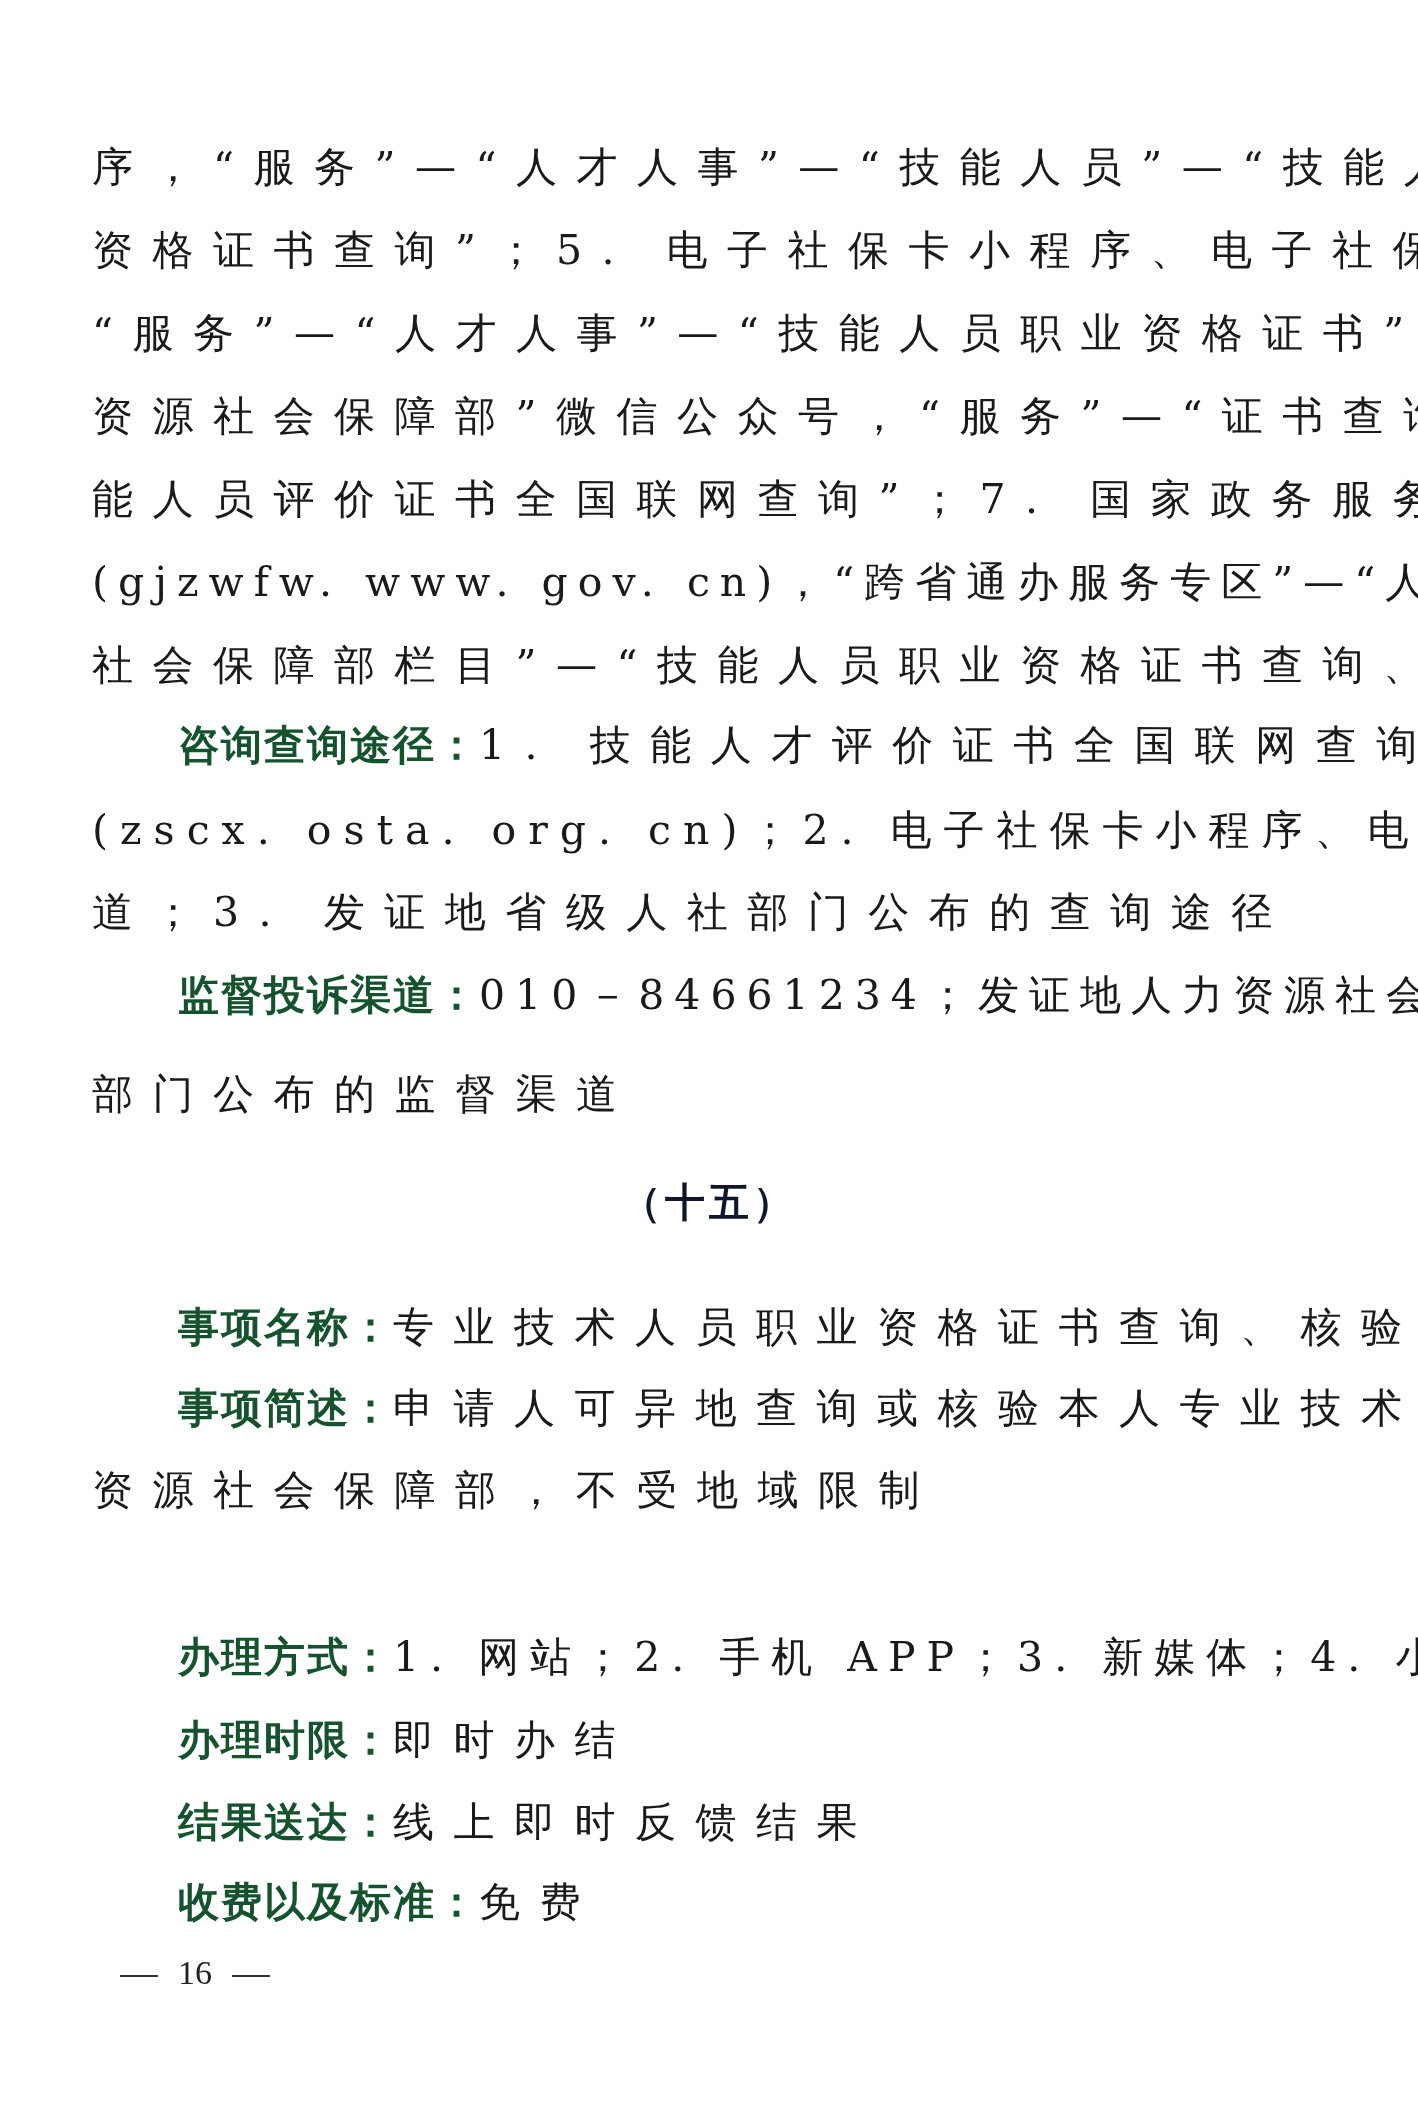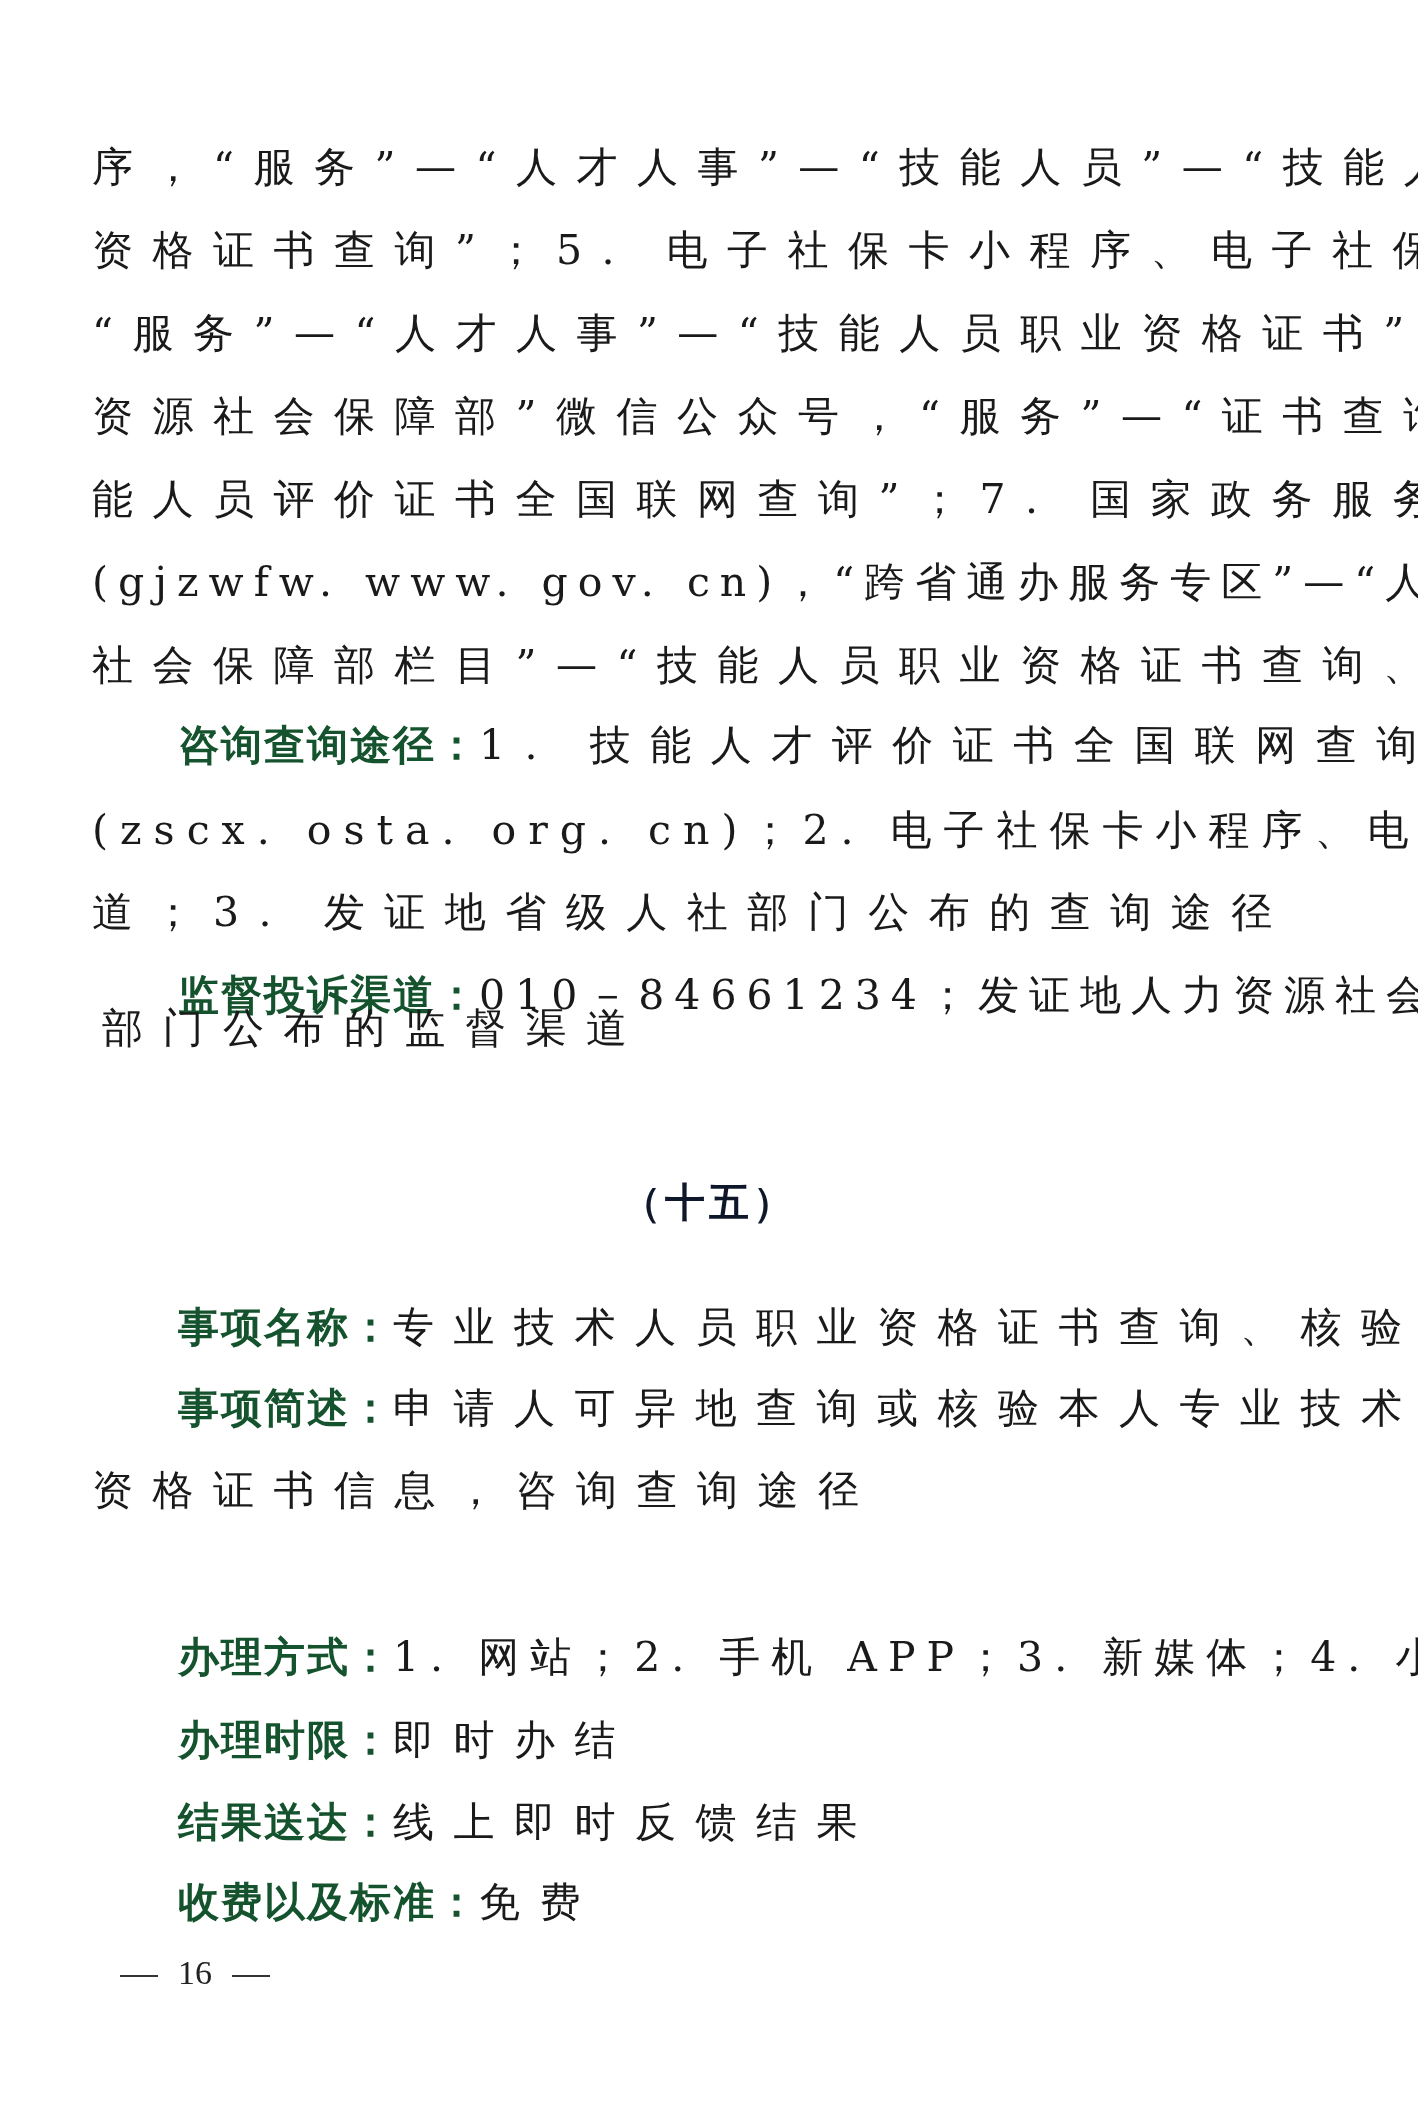--- a/index.html
+++ b/index.html
@@ -45,31 +45,31 @@
 
   <div class="line indent" style="top:715px;">
     <span class="label">咨询查询途径：</span><span>1. 技能人才评价证书全国联网查询</span>
   </div>
   <div class="line" style="top:800px; letter-spacing:12px;">(zscx. osta. org. cn)；2. 电子社保卡小程序、电子社保卡服务渠</div>
   <div class="line" style="top:882px;">道；3. 发证地省级人社部门公布的查询途径</div>
 
   <div class="line indent" style="top:965px; letter-spacing:10px;">
     <span class="label">监督投诉渠道：</span><span>010－84661234；发证地人力资源社会保障</span>
   </div>
-  <div class="line" style="top:998px;margin-left:10px;">部门公布的监督渠道</div>
+  <div class="line" style="top:1064px;">部门公布的监督渠道</div>
 
   <div class="heading">（十五）</div>
 
   <div class="line indent" style="top:1297px;">
     <span class="label">事项名称：</span><span>专业技术人员职业资格证书查询、核验</span>
   </div>
   <div class="line indent" style="top:1378px;">
     <span class="label">事项简述：</span><span>申请人可异地查询或核验本人专业技术人员职业</span>
   </div>
-  <div class="line" style="top:1460px;">资格证书信息，咨询查询途径</div>
+  <div class="line" style="top:1460px;">资源社会保障部，不受地域限制</div>
   <div class="line indent" style="top:1627px; letter-spacing:11px;">
     <span class="label">办理方式：</span><span>1. 网站；2. 手机 APP；3. 新媒体；4. 小程序</span>
   </div>
   <div class="line indent" style="top:1710px;">
     <span class="label">办理时限：</span><span>即时办结</span>
   </div>
   <div class="line indent" style="top:1792px;">
     <span class="label">结果送达：</span><span>线上即时反馈结果</span>
   </div>
   <div class="line indent" style="top:1872px;">

